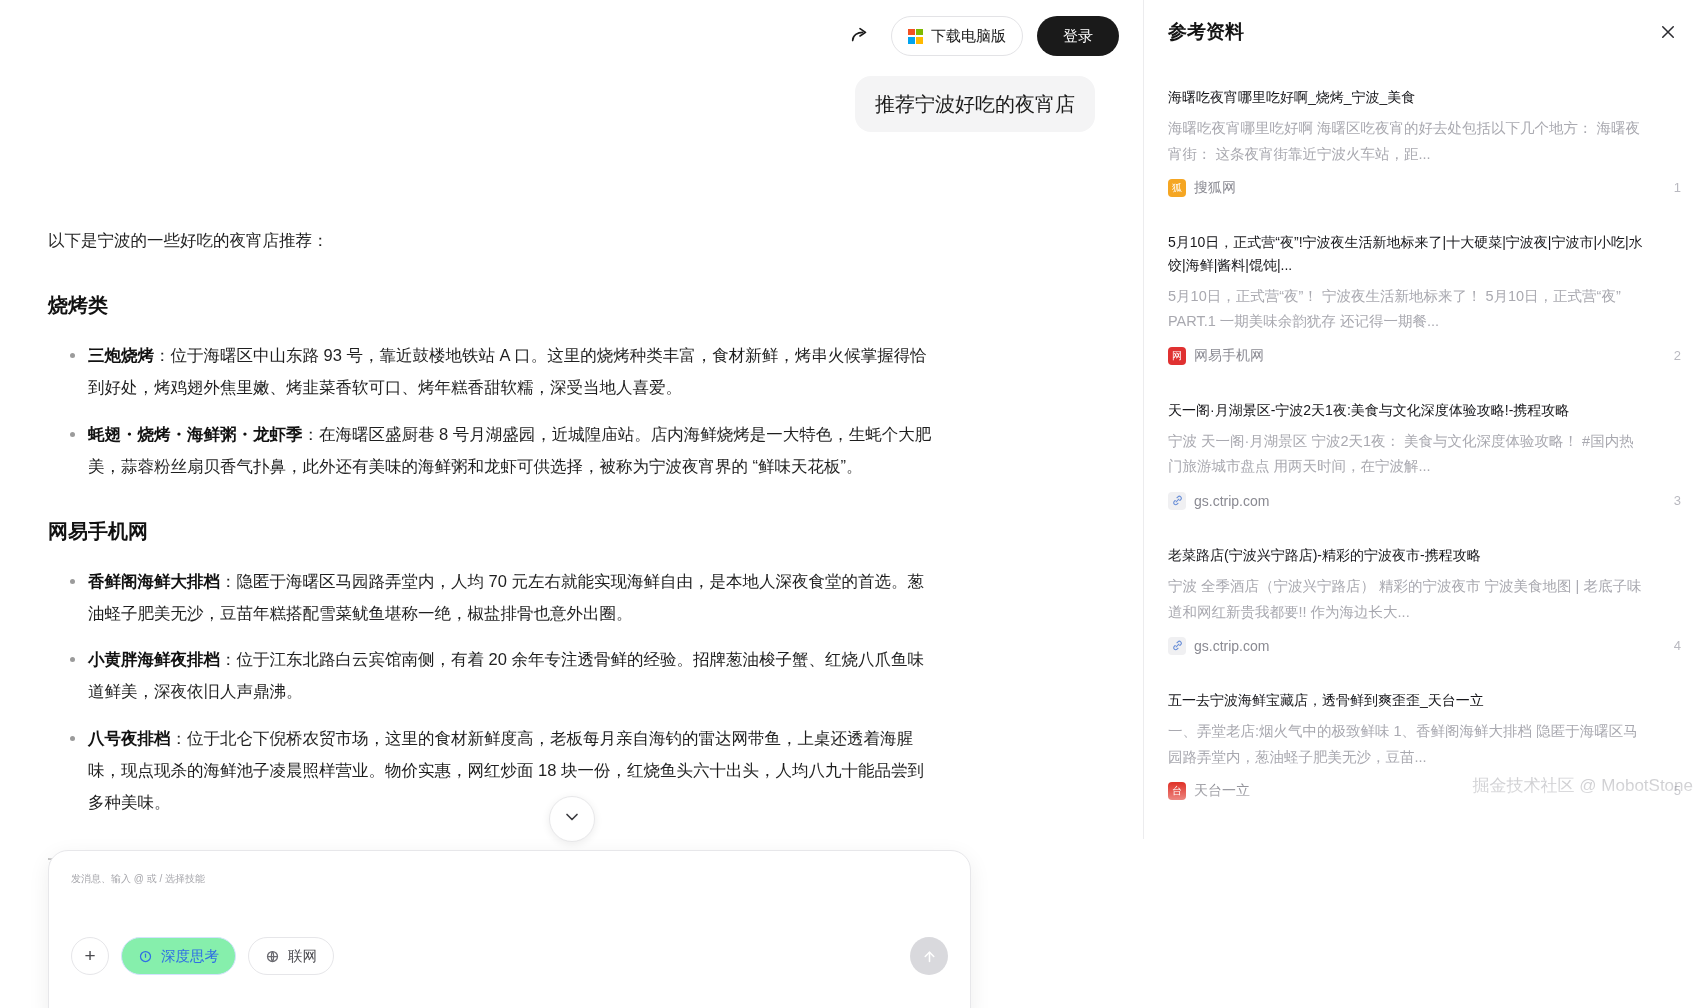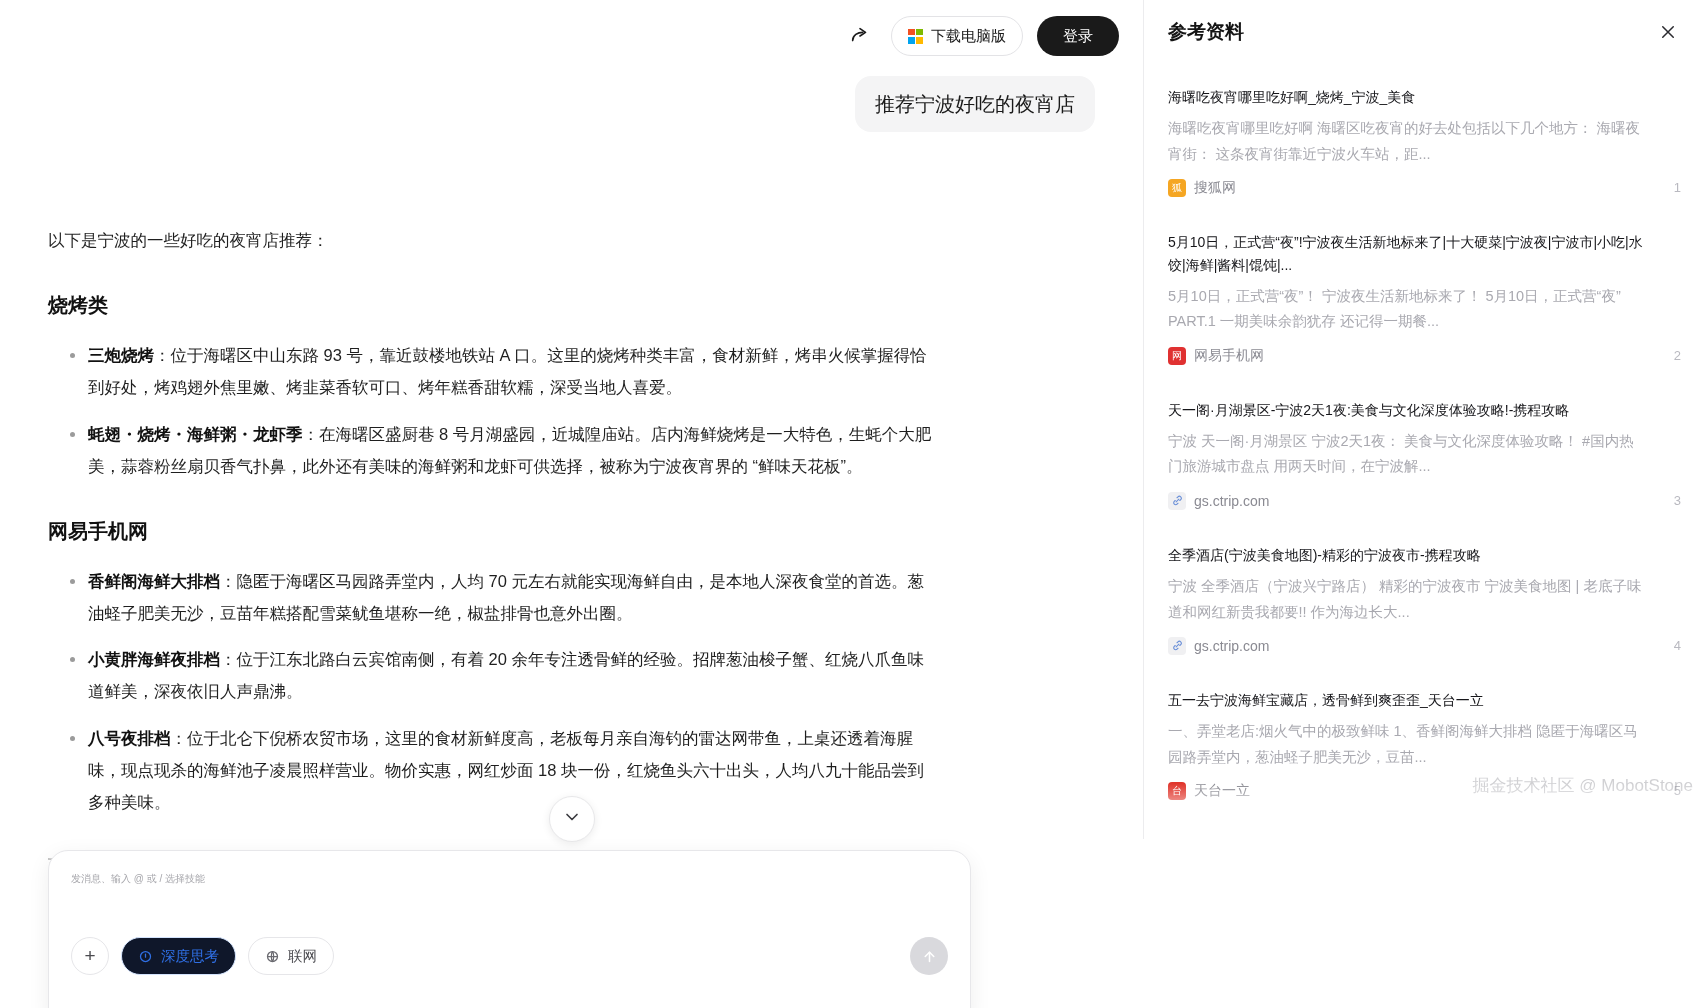--- a/index.html
+++ b/index.html
@@ -183,21 +183,21 @@
   .tool-pill {
     height: 38px;
     padding: 0 16px;
     border-radius: 19px;
     display: flex; align-items: center; gap: 8px;
     font-size: 14.5px;
     cursor: pointer;
     white-space: nowrap;
   }
   .tool-pill.active {
-    background: #0f172a;
+    background: #86efac;
     color: #2f6fe4;
     border: 1px solid #d3e3fd;
   }
   .tool-pill.plain {
     background: #fff;
     border: 1px solid #e6e6e9;
     color: #4a4a4f;
     text-align: center;
   }
   .send-btn {
@@ -463,21 +463,21 @@
                 <path d="M11 6l2-2a4 4 0 016 6l-2 2"></path>
                 <path d="M13 18l-2 2a4 4 0 01-6-6l2-2"></path>
               </svg>
           </span>
           <span>gs.ctrip.com</span>
         </div>
         <div class="ref-index">3</div>
       </div>
 
       <div class="ref-item">
-        <div class="r-title">全季酒店(宁波美食地图)-精彩的宁波夜市-携程攻略</div>
+        <div class="r-title">老菜路店(宁波兴宁路店)-精彩的宁波夜市-携程攻略</div>
         <div class="r-snippet">宁波 全季酒店（宁波兴宁路店） 精彩的宁波夜市 宁波美食地图 | 老底子味道和网红新贵我都要!! 作为海边长大...</div>
         <div class="ref-src">
           <span class="src-ico ctrip">
             <svg width="11" height="11" viewBox="0 0 24 24" fill="none" stroke="#6a8fd8" stroke-width="2.4" stroke-linecap="round">
                 <path d="M9 15l6-6"></path>
                 <path d="M11 6l2-2a4 4 0 016 6l-2 2"></path>
                 <path d="M13 18l-2 2a4 4 0 01-6-6l2-2"></path>
               </svg>
           </span>
           <span>gs.ctrip.com</span>

